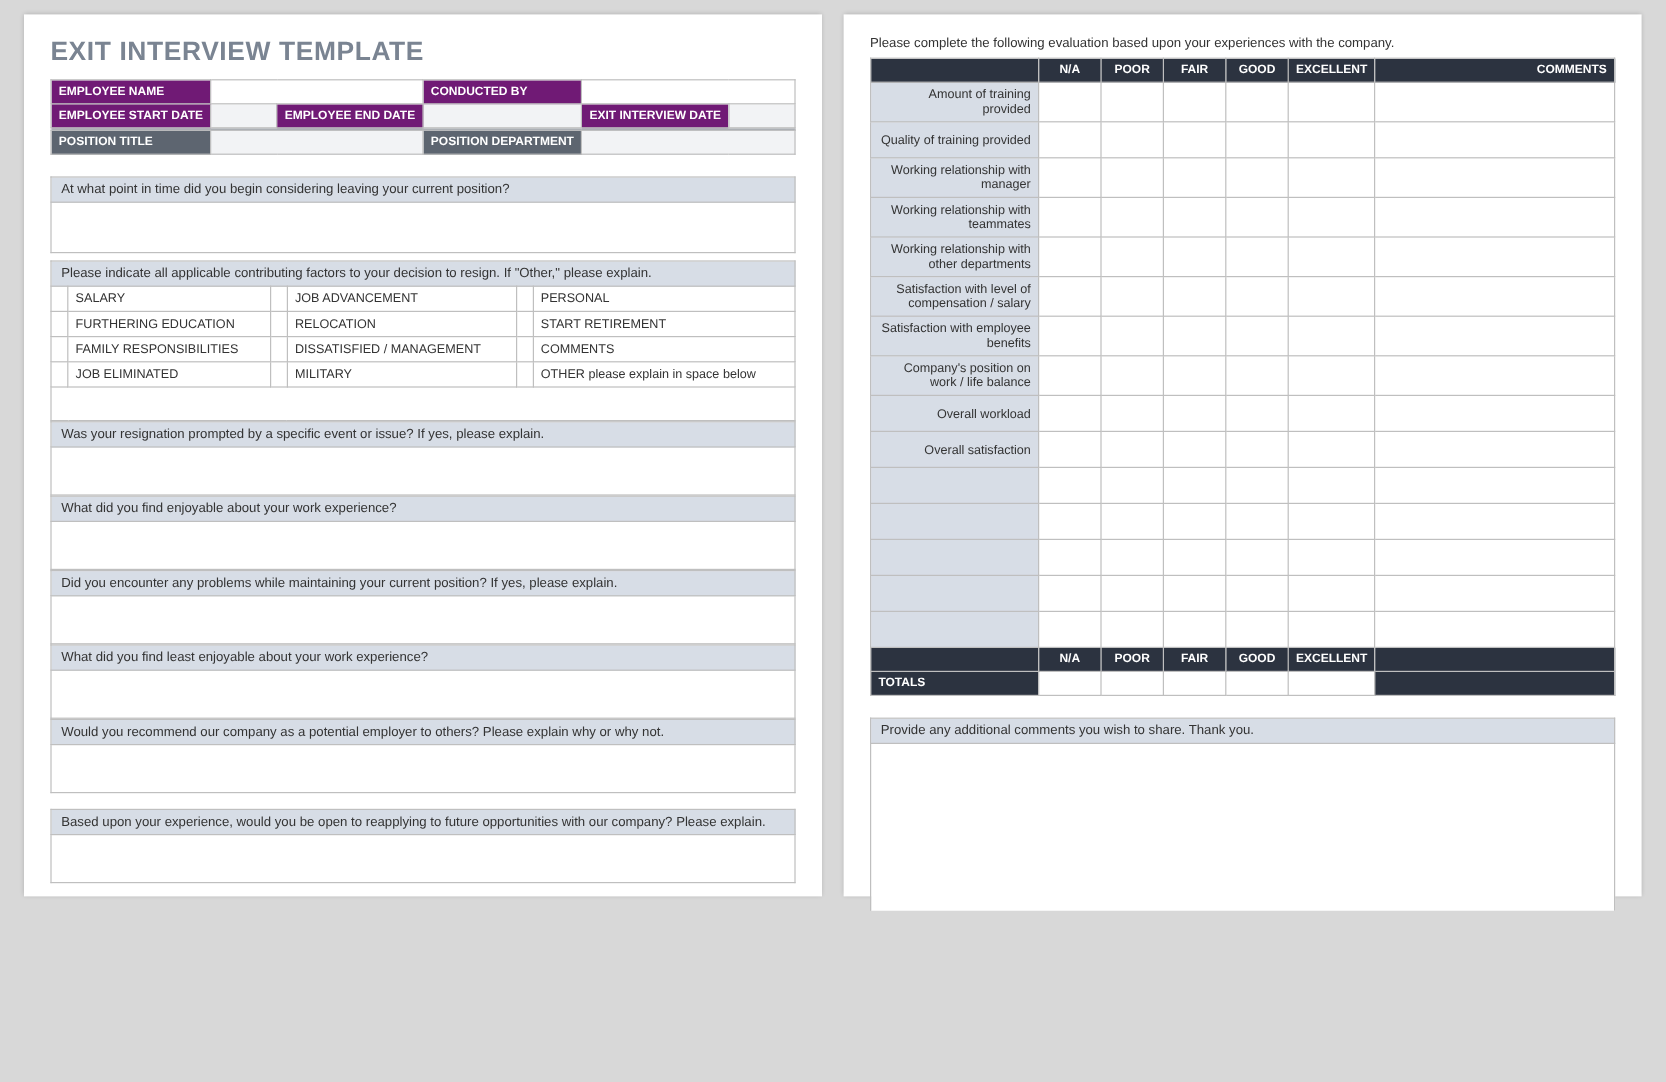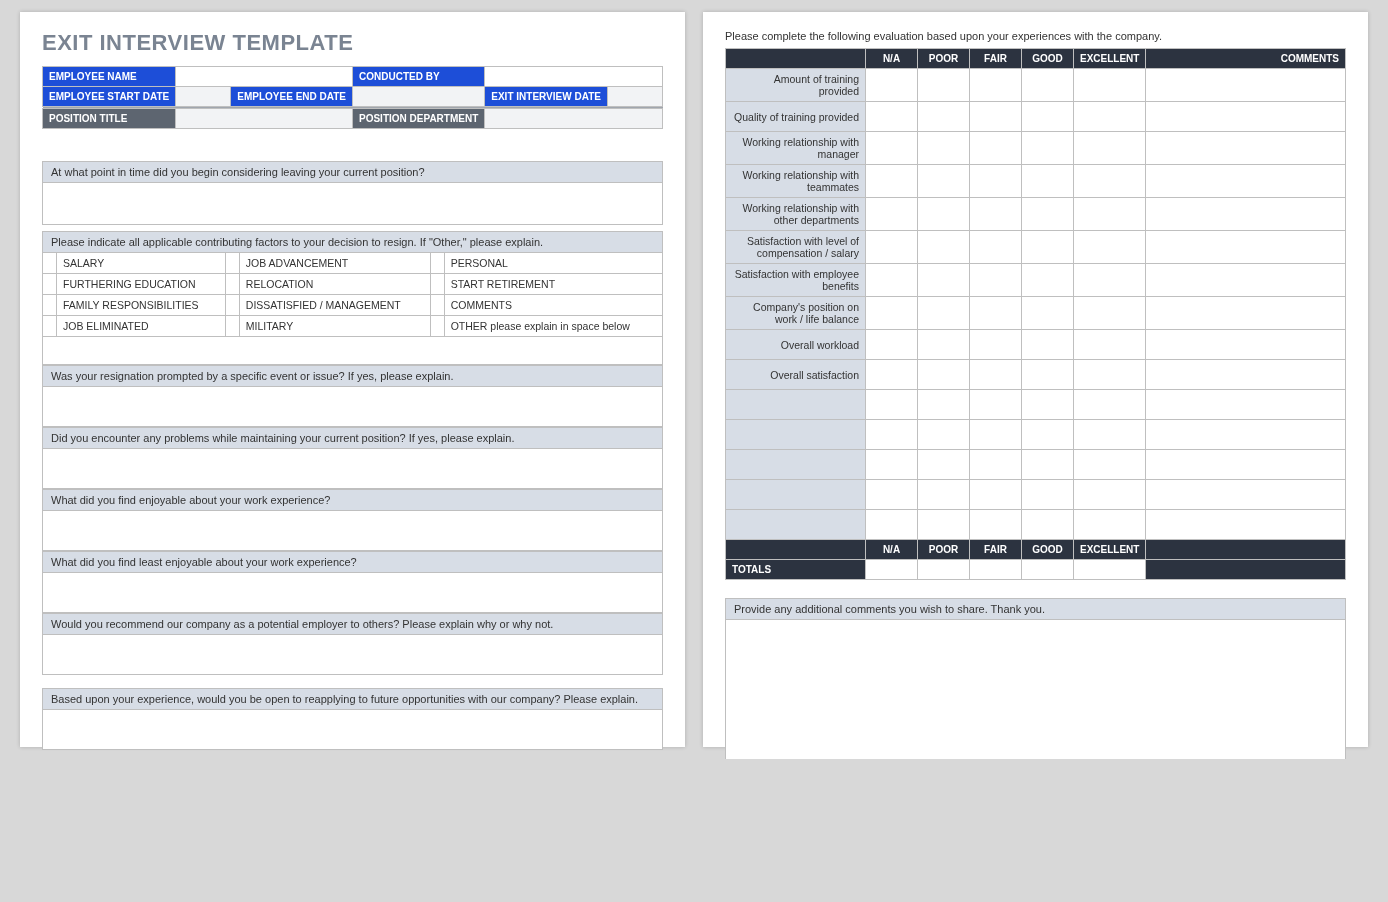--- a/index.html
+++ b/index.html
@@ -27,41 +27,41 @@
     font-weight: 700;
     color: #7a8492;
     letter-spacing: 0.5px;
     margin-bottom: 10px;
   }
   table { border-collapse: collapse; width: 100%; }
   td, th { border: 1px solid #bfbfbf; padding: 4px 6px; vertical-align: middle; }
 
   
   .hdr-label-dark {
-    background: #1d4ed8;
+    background: #701a75;
     color: #fff;
     font-weight: 700;
     font-size: 10px;
     white-space: nowrap;
     width: 1%;
   }
   .hdr-label-grey {
     background: #5d6570;
     color: #fff;
     font-weight: 700;
     font-size: 10px;
     white-space: nowrap;
     width: 1%;
   }
   .hdr-value-light { background: #f2f3f5; }
   .hdr-value-white { background: #fff; }
   .hdr-spacer td { border: none; background: #a0a5ad; padding: 0; height: 2px; }
 
   
-  .q-table { margin-top: 32px; }
+  .q-table { margin-top: 18px; }
   .q-head td {
     background: #d7dde6;
     font-size: 11px;
     padding: 4px 8px;
   }
   .q-body td {
     background: #fff;
     height: 40px;
     padding: 4px 8px;
   }
@@ -210,31 +210,31 @@
             <td>Was your resignation prompted by a specific event or issue? If yes, please explain.</td>
           </tr>
       <tr class="q-body">
             <td></td>
           </tr>
     </tbody>
       </table>
     <table class="q-table" style="margin-top:0px">
       <tbody>
           <tr class="q-head">
+            <td>What did you find enjoyable about your work experience?</td>
+          </tr>
+      <tr class="q-body">
+            <td></td>
+          </tr>
+    </tbody>
+      </table>
+    <table class="q-table" style="margin-top:0px">
+      <tbody>
+          <tr class="q-head">
             <td>Did you encounter any problems while maintaining your current position?  If yes, please explain.</td>
-          </tr>
-      <tr class="q-body">
-            <td></td>
-          </tr>
-    </tbody>
-      </table>
-    <table class="q-table" style="margin-top:0px">
-      <tbody>
-          <tr class="q-head">
-            <td>What did you find enjoyable about your work experience?</td>
           </tr>
       <tr class="q-body">
             <td></td>
           </tr>
     </tbody>
       </table>
     <table class="q-table" style="margin-top:0px">
       <tbody>
           <tr class="q-head">
             <td>What did you find least enjoyable about your work experience?</td>

